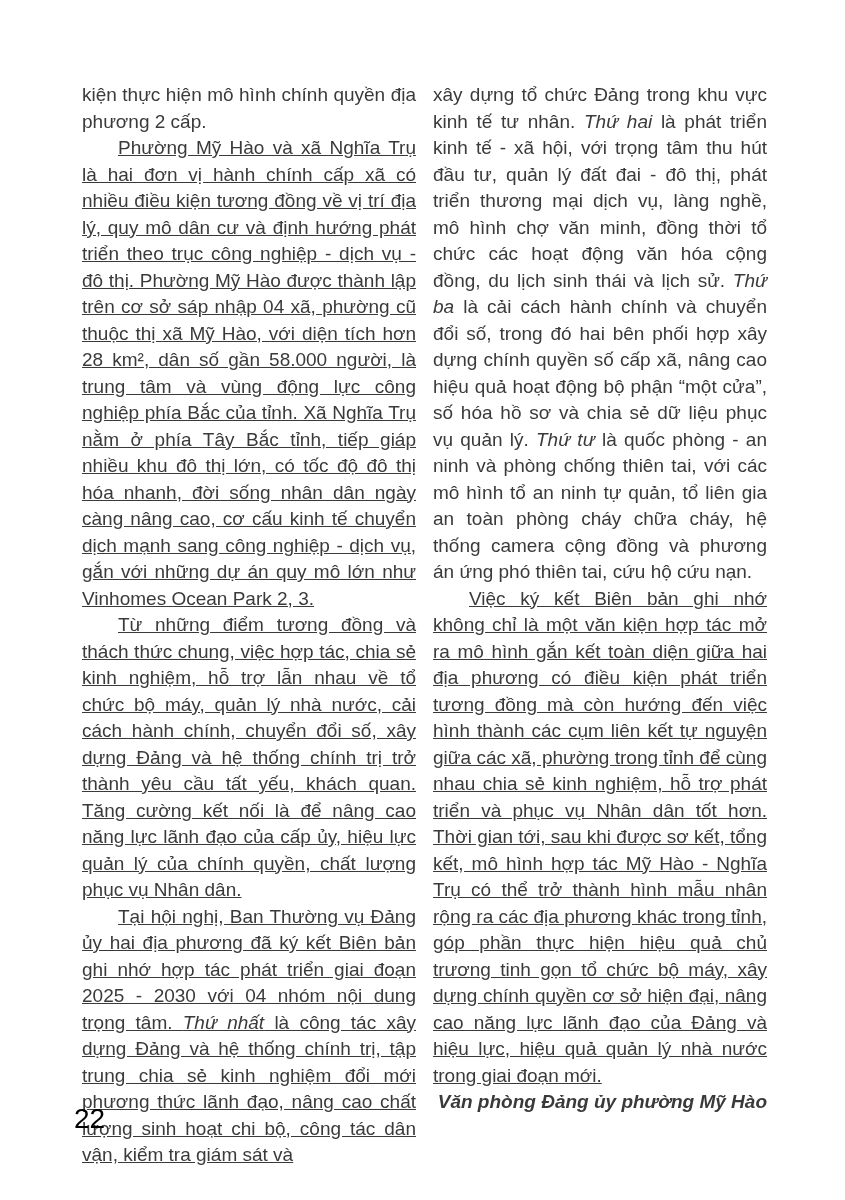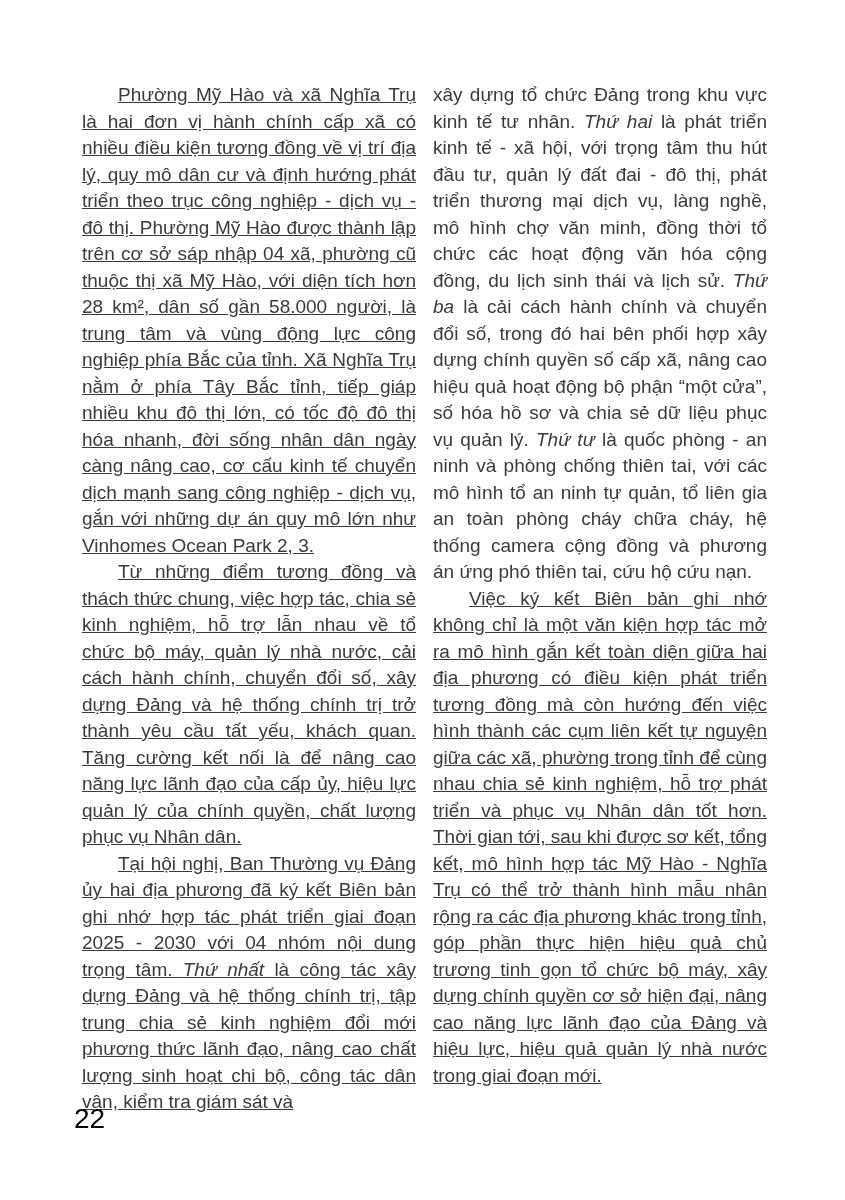--- a/index.html
+++ b/index.html
@@ -49,23 +49,25 @@
     line-height: 26px;
     color: #000000;
   }
 </style>
 </head>
 <body>
 
 <div class="page">
   <div class="text-block">
     <div class="column">
+        <p class="para continuation"><span>kiện thực hiện mô hình chính quyền địa phương 2 cấp.</span></p>
         <p class="para indent"><span>Phường Mỹ Hào và xã Nghĩa Trụ là hai đơn vị hành chính cấp xã có nhiều điều kiện tương đồng về vị trí địa lý, quy mô dân cư và định hướng phát triển theo trục công nghiệp - dịch vụ - đô thị. Phường Mỹ Hào được thành lập trên cơ sở sáp nhập 04 xã, phường cũ thuộc thị xã Mỹ Hào, với diện tích hơn 28 km², dân số gần 58.000 người, là trung tâm và vùng động lực công nghiệp phía Bắc của tỉnh. Xã Nghĩa Trụ nằm ở phía Tây Bắc tỉnh, tiếp giáp nhiều khu đô thị lớn, có tốc độ đô thị hóa nhanh, đời sống nhân dân ngày càng nâng cao, cơ cấu kinh tế chuyển dịch mạnh sang công nghiệp - dịch vụ, gắn với những dự án quy mô lớn như Vinhomes Ocean Park 2, 3.</span></p>
         <p class="para indent"><span>Từ những điểm tương đồng và thách thức chung, việc hợp tác, chia sẻ kinh nghiệm, hỗ trợ lẫn nhau về tổ chức bộ máy, quản lý nhà nước, cải cách hành chính, chuyển đổi số, xây dựng Đảng và hệ thống chính trị trở thành yêu cầu tất yếu, khách quan. Tăng cường kết nối là để nâng cao năng lực lãnh đạo của cấp ủy, hiệu lực quản lý của chính quyền, chất lượng phục vụ Nhân dân.</span></p>
         <p class="para indent"><span>Tại hội nghị, Ban Thường vụ Đảng ủy hai địa phương đã ký kết Biên bản ghi nhớ hợp tác phát triển giai đoạn 2025 - 2030 với 04 nhóm nội dung trọng tâm. </span><span class="italic">Thứ nhất</span><span> là công tác xây dựng Đảng và hệ thống chính trị, tập trung chia sẻ kinh nghiệm đổi mới phương thức lãnh đạo, nâng cao chất lượng sinh hoạt chi bộ, công tác dân vận, kiểm tra giám sát và</span></p>
       </div>
     <div class="column">
         <p class="para continuation"><span>xây dựng tổ chức Đảng trong khu vực kinh tế tư nhân. </span><span class="italic">Thứ hai</span><span> là phát triển kinh tế - xã hội, với trọng tâm thu hút đầu tư, quản lý đất đai - đô thị, phát triển thương mại dịch vụ, làng nghề, mô hình chợ văn minh, đồng thời tổ chức các hoạt động văn hóa cộng đồng, du lịch sinh thái và lịch sử. </span><span class="italic">Thứ ba</span><span> là cải cách hành chính và chuyển đổi số, trong đó hai bên phối hợp xây dựng chính quyền số cấp xã, nâng cao hiệu quả hoạt động bộ phận “một cửa”, số hóa hồ sơ và chia sẻ dữ liệu phục vụ quản lý. </span><span class="italic">Thứ tư</span><span> là quốc phòng - an ninh và phòng chống thiên tai, với các mô hình tổ an ninh tự quản, tổ liên gia an toàn phòng cháy chữa cháy, hệ thống camera cộng đồng và phương án ứng phó thiên tai, cứu hộ cứu nạn.</span></p>
         <p class="para indent"><span>Việc ký kết Biên bản ghi nhớ không chỉ là một văn kiện hợp tác mở ra mô hình gắn kết toàn diện giữa hai địa phương có điều kiện phát triển tương đồng mà còn hướng đến việc hình thành các cụm liên kết tự nguyện giữa các xã, phường trong tỉnh để cùng nhau chia sẻ kinh nghiệm, hỗ trợ phát triển và phục vụ Nhân dân tốt hơn. Thời gian tới, sau khi được sơ kết, tổng kết, mô hình hợp tác Mỹ Hào - Nghĩa Trụ có thể trở thành hình mẫu nhân rộng ra các địa phương khác trong tỉnh, góp phần thực hiện hiệu quả chủ trương tinh gọn tổ chức bộ máy, xây dựng chính quyền cơ sở hiện đại, nâng cao năng lực lãnh đạo của Đảng và hiệu lực, hiệu quả quản lý nhà nước trong giai đoạn mới.</span></p>
+        <p class="para byline"><span>Văn phòng Đảng ủy phường Mỹ Hào</span></p>
       </div>
   </div>
   <div class="page-number">22</div>
 </div>
 
 </body></html>

